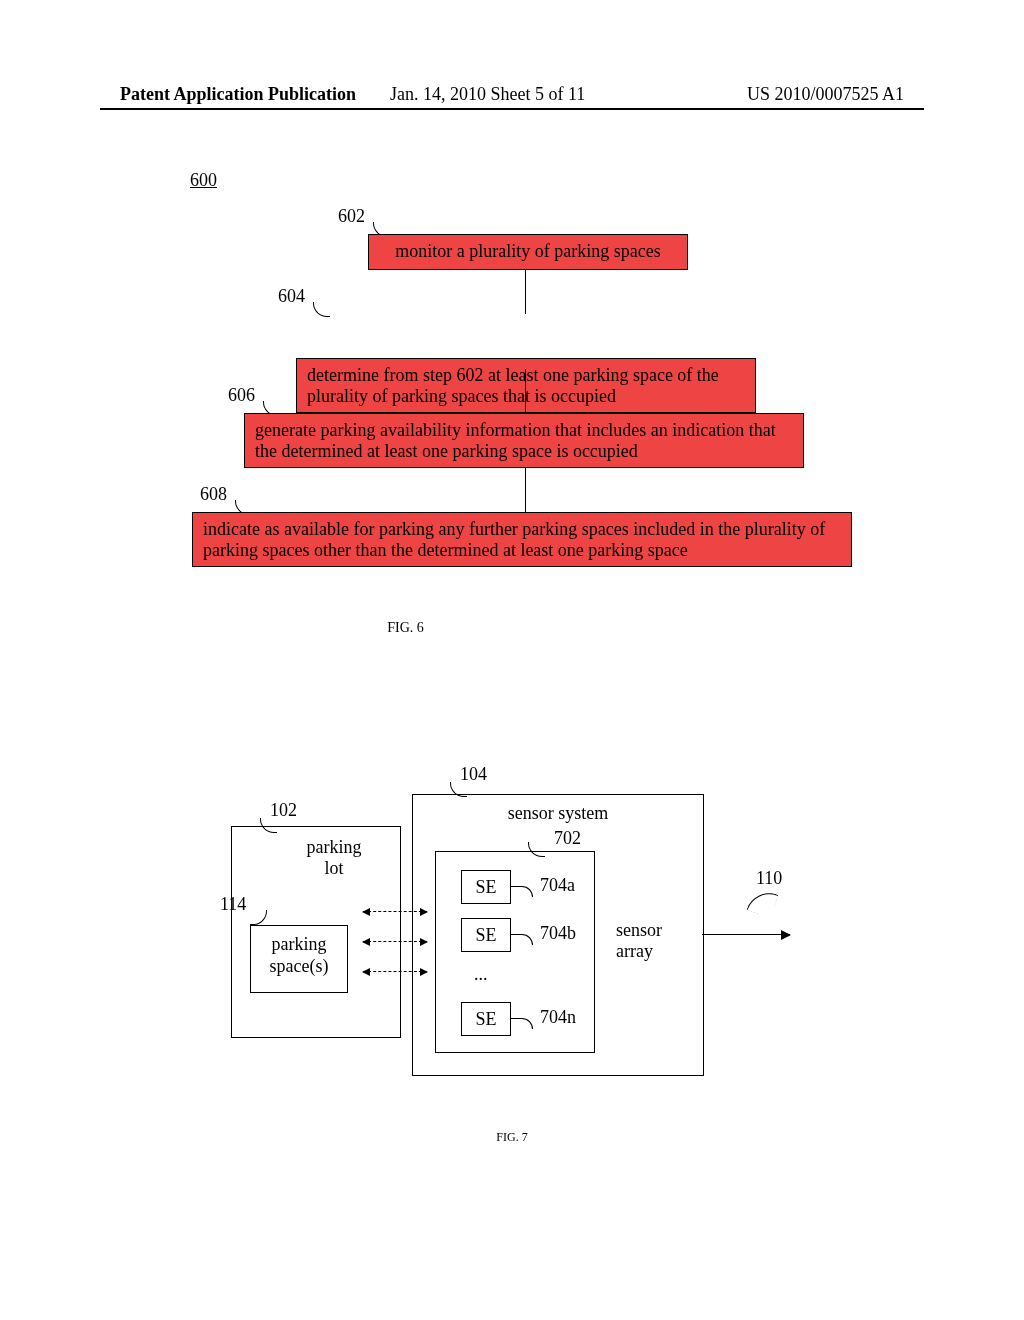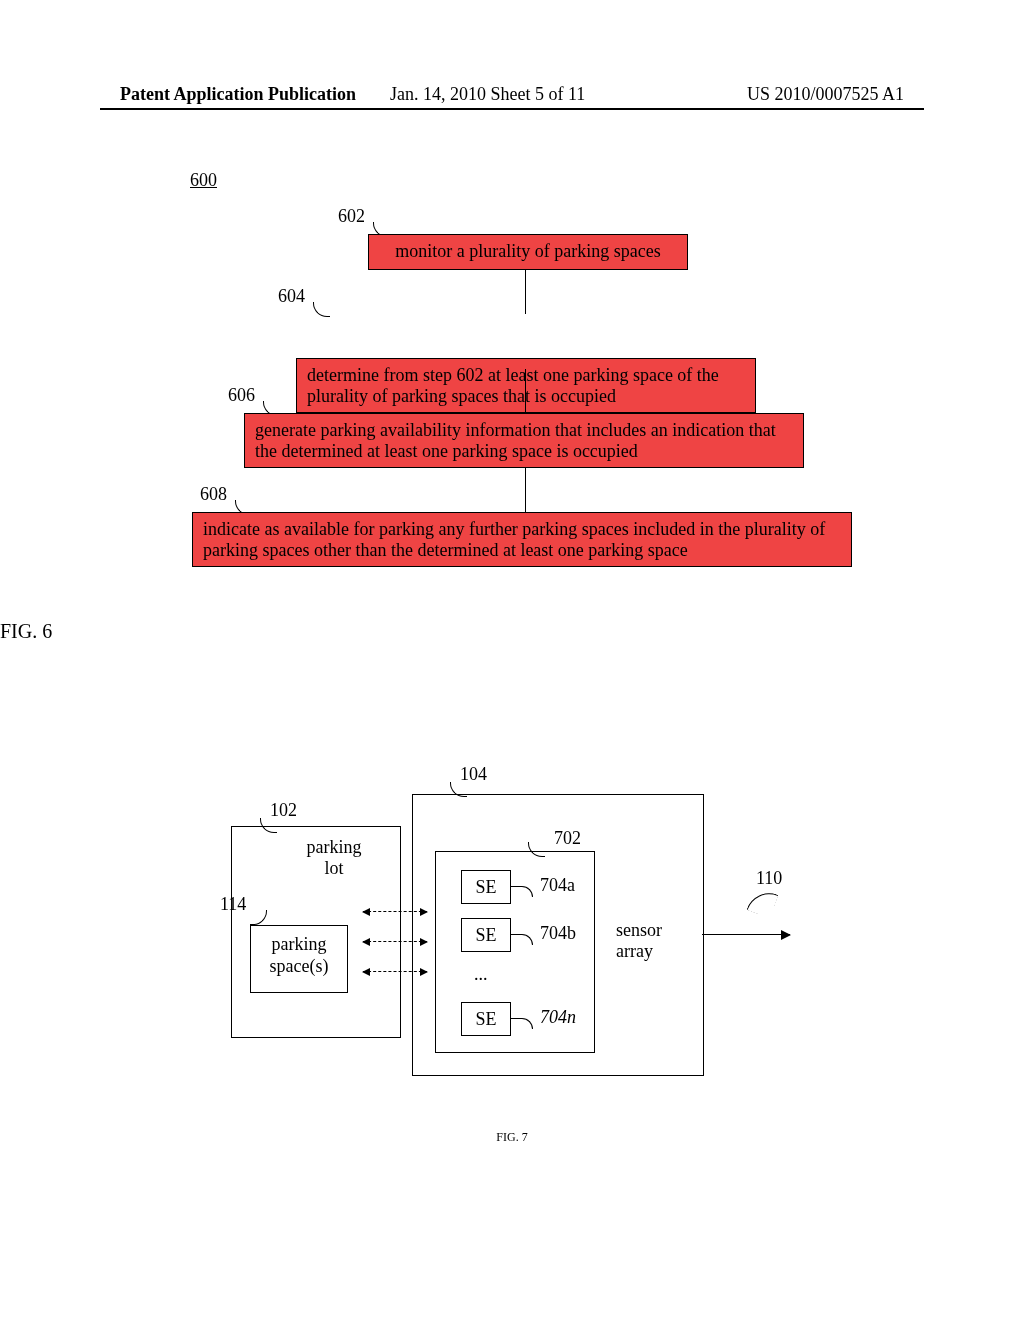--- a/index.html
+++ b/index.html
@@ -91,21 +91,22 @@
   
   .vline { position:absolute; left: 525px; width:0; border-left:1px solid #000; }
   .v1 { top:120px; height:44px; }
   .v2 { top:219px; height:44px; }
   .v3 { top:318px; height:44px; }
 
   .fig6-caption {
     position: absolute;
     top: 470px;
     width: 811px;
-    font-size: 20px;
+    text-align: center;
+    font-size: 14px;
   }
 
   
   .fig7 {
     position: absolute;
     top: 760px;
     left: 0;
     width: 1024px;
     font-size: 18px;
   }
@@ -170,21 +171,21 @@
           border-left:1px solid #000; border-bottom:1px solid #000;
           border-bottom-left-radius:14px; }
   .l704a { left: 540px; top: 115px; }
   .t704a { position:absolute; left: 510px; top: 126px; width:22px; height:10px;
            border-top:1px solid #000; border-right:1px solid #000;
            border-top-right-radius:12px; }
   .l704b { left: 540px; top: 163px; }
   .t704b { position:absolute; left: 510px; top: 174px; width:22px; height:10px;
            border-top:1px solid #000; border-right:1px solid #000;
            border-top-right-radius:12px; }
-  .l704n { left: 540px; top: 247px; font-style: italic; }
+  .l704n { left: 540px; top: 247px; }
   .t704n { position:absolute; left: 510px; top: 258px; width:22px; height:10px;
            border-top:1px solid #000; border-right:1px solid #000;
            border-top-right-radius:12px; }
   .l110 { left: 756px; top: 108px; }
   .c110 { position:absolute; left: 750px; top: 130px; width:24px; height:24px;
           border:1px solid #000; border-right:none; border-bottom:none;
           border-top-left-radius:24px; transform:rotate(20deg);}
   .arrlbl { left: 616px; top: 160px; }
 
   
@@ -286,20 +287,21 @@
         <div class="spaces-text" style="white-space:pre-line">parking
 space(s)</div>
       </div>
     </div>
 
     <div class="dash da1"></div>
     <div class="dash da2"></div>
     <div class="dash da3"></div>
 
     <div class="sensor">
+      <div class="sensor-title">sensor system</div>
       <div class="array">
         <div class="se se1">SE</div>
         <div class="se se2">SE</div>
         <div class="dots">...</div>
         <div class="se sen">SE</div>
       </div>
     </div>
 
     <div class="t702"></div>
     <div class="lbl l702">702</div>

